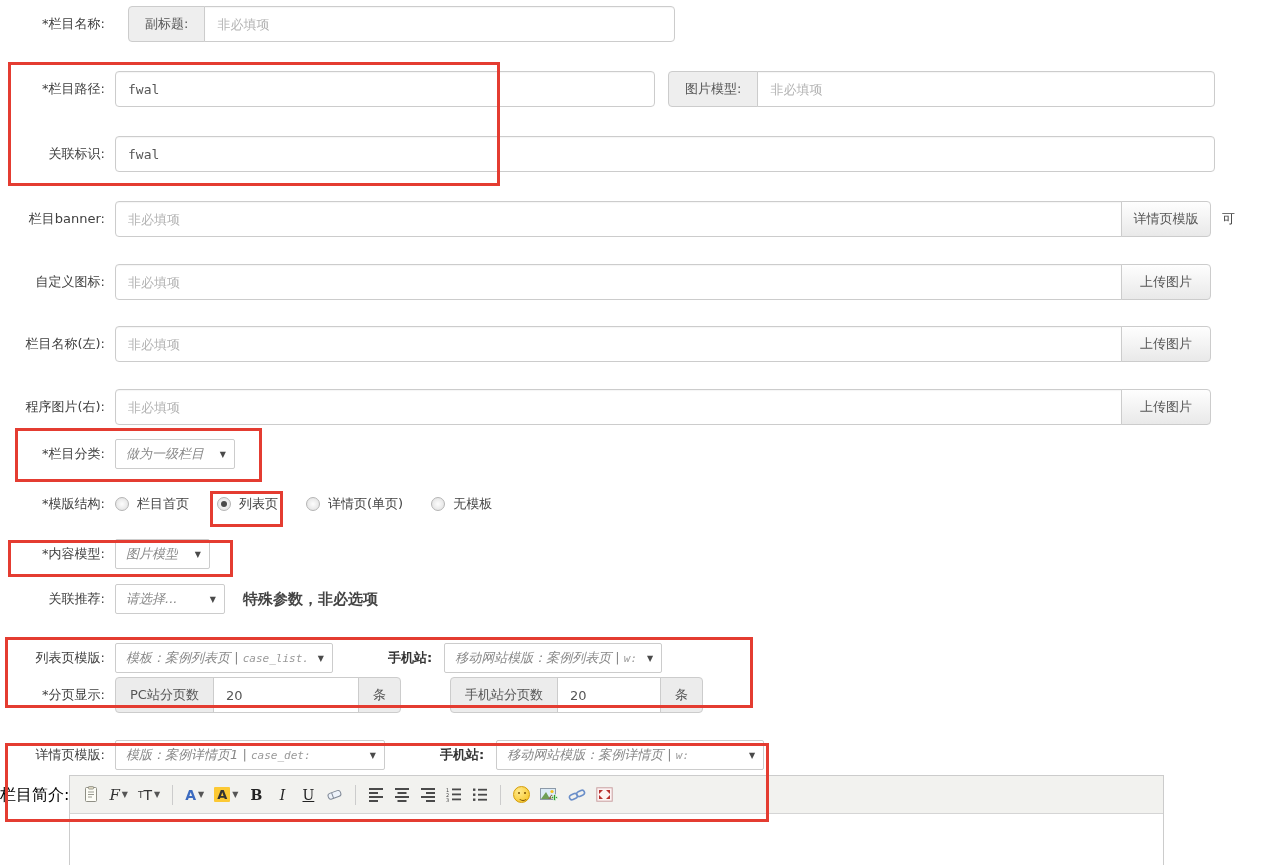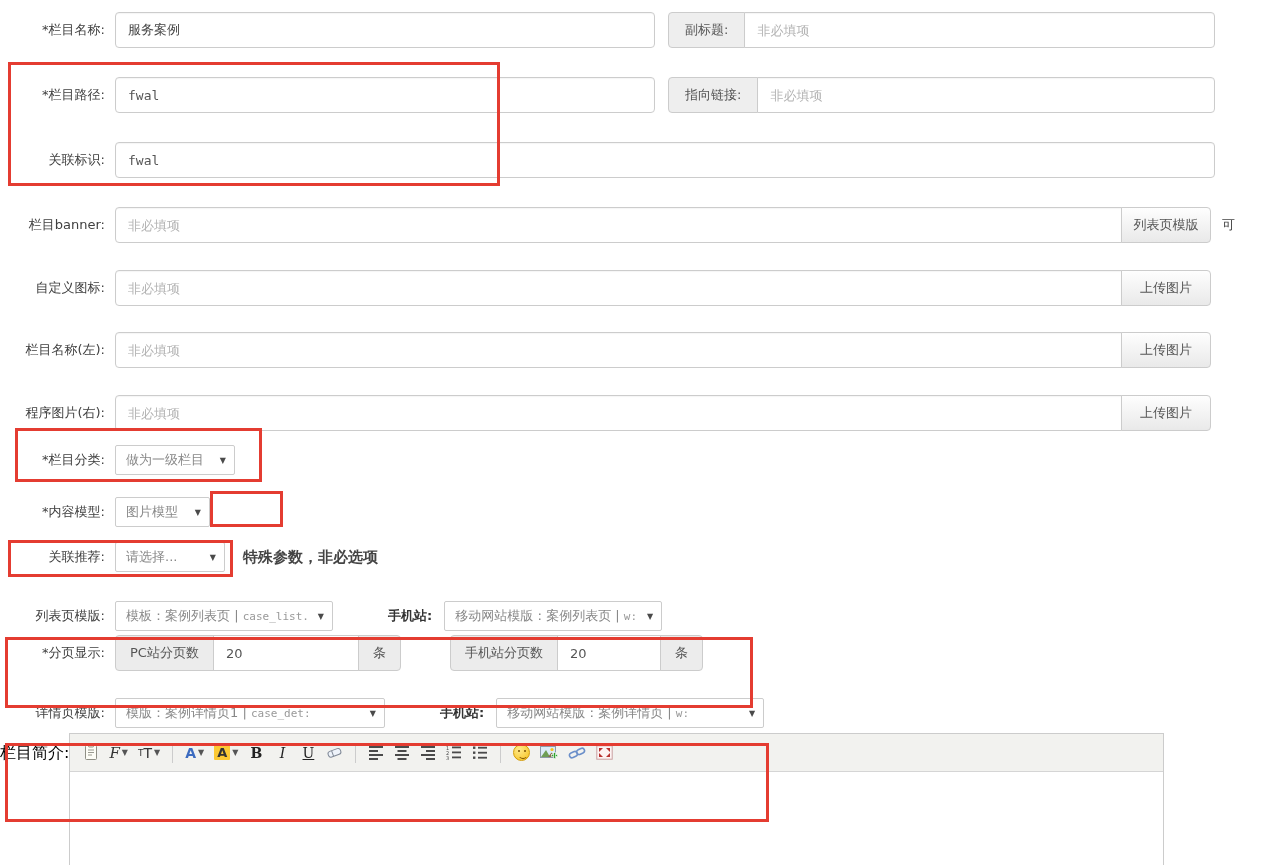--- a/index.html
+++ b/index.html
@@ -1,18 +1,18 @@
 <!DOCTYPE html>
 <html><head>
 <meta charset="utf-8">
 <style>
   * { box-sizing: border-box; margin: 0; padding: 0; }
   html,body { background:#fff; }
   body { font-family: "DejaVu Sans", "Liberation Sans", sans-serif; }
-  #app { position:relative; width:1266px; height:865px; overflow:hidden; background:#fff; padding-top:12px; }
+  #app { position:relative; width:1266px; height:865px; overflow:hidden; background:#fff; padding-top:6px; }
 
   .row { display:flex; align-items:center; }
   .row .lbl { width:105px; flex:0 0 105px; text-align:right; font-size:13px; color:#404040; margin-right:10px; white-space:nowrap; }
 
   
   .tin { height:36px; border:1px solid #ccc; border-radius:4px; background:#fff; font-size:13px; color:#444;
          padding:0 12px; outline:none; font-family:"DejaVu Sans","Liberation Sans",sans-serif; box-shadow: inset 0 1px 1px rgba(0,0,0,0.04); }
   .tin::placeholder { color:#b3b3b3; opacity:1; }
   .mono { font-family:"DejaVu Sans Mono","Liberation Mono",monospace; color:#555; }
 
@@ -27,21 +27,21 @@
   .upload-group .tin { flex:1; border-radius:4px 0 0 4px; }
   .btn-upload { height:36px; width:90px; margin-left:-1px; border:1px solid #ccc; border-radius:0 4px 4px 0;
                 background:linear-gradient(#fefefe,#e9e9e9); color:#555; font-size:13px; cursor:pointer;
                 font-family:"DejaVu Sans","Liberation Sans",sans-serif; }
   .clipped-note { display:inline-block; width:13px; overflow:hidden; white-space:nowrap; margin-left:11px;
                   color:#444; font-size:13px; }
 
   
   .sel { display:inline-flex; align-items:center; justify-content:space-between; height:30px; border:1px solid #ccc;
          border-radius:2px; background:#fff; color:#888; font-size:13px; padding:0 8px 0 10px; cursor:pointer;
-         overflow:hidden; white-space:nowrap; }
+         overflow:hidden; white-space:nowrap;font-style:italic; }
   .sel .caret { font-size:8px; color:#4a4a4a; margin-left:8px; flex:0 0 auto; }
   .sel .sel-en { font-family:"DejaVu Sans Mono","Liberation Mono",monospace; font-size:11px; color:#999; }
   .sel-txt { overflow:hidden; white-space:nowrap; }
 
   
   .radio-item { display:inline-flex; align-items:center; cursor:pointer; margin-right:28px; }
   .radio-dot { width:14px; height:14px; border-radius:50%; border:1px solid #b5b5b5;
                background:radial-gradient(#fdfdfd,#ddd); margin-right:8px; position:relative; flex:0 0 auto; }
   .radio-dot.checked::after { content:""; position:absolute; left:3px; top:3px; width:6px; height:6px;
                border-radius:50%; background:#4a4a4a; }
@@ -101,46 +101,45 @@
             border:1.5px solid transparent; border-bottom-color:#7a4f01; border-radius:0 0 8px 8px; }
   .ed-content { height:100px; background:#fff; }
 </style>
 </head>
 <body>
 
 <div id="app">
 
   <div class="row r1">
     <span class="lbl">*栏目名称:</span>
-    <input class="tin w540" type="text" value="服务案例" style="">
     <div class="right-group">
       <span class="addon">副标题:</span>
       <input class="tin" type="text" placeholder="非必填项" style="">
     </div>
   </div>
 
   <div class="row r2">
     <span class="lbl">*栏目路径:</span>
     <input class="tin w540 mono" type="text" value="fwal" style="">
     <div class="right-group">
-      <span class="addon">指向链接:</span>
+      <span class="addon">图片模型:</span>
       <input class="tin" type="text" placeholder="非必填项" style="">
     </div>
   </div>
 
   <div class="row r3">
     <span class="lbl">关联标识:</span>
     <input class="tin w-full mono" type="text" value="fwal" style="">
   </div>
 
   <div class="row r4">
     <span class="lbl">栏目banner:</span>
     <div class="upload-group">
       <input class="tin" type="text" placeholder="非必填项" style="">
-      <button class="btn-upload">列表页模版</button>
+      <button class="btn-upload">详情页模版</button>
     </div>
     <span class="clipped-note">可</span>
   </div>
 
   <div class="row r5">
     <span class="lbl">自定义图标:</span>
     <div class="upload-group">
       <input class="tin" type="text" placeholder="非必填项" style="">
       <button class="btn-upload">上传图片</button>
     </div>
@@ -163,20 +162,39 @@
   </div>
 
   <div class="row r8">
     <span class="lbl">*栏目分类:</span>
     <div class="sel" style="width:120px">
       <span class="sel-txt">做为一级栏目</span>
       <span class="caret">▼</span>
     </div>
   </div>
 
+  <div class="row r9">
+    <span class="lbl">*模版结构:</span>
+    <span class="radio-item">
+      <span class="radio-dot"></span>
+      <span class="rlabel">栏目首页</span>
+    </span>
+    <span class="radio-item">
+      <span class="radio-dot checked"></span>
+      <span class="rlabel">列表页</span>
+    </span>
+    <span class="radio-item">
+      <span class="radio-dot"></span>
+      <span class="rlabel">详情页(单页)</span>
+    </span>
+    <span class="radio-item">
+      <span class="radio-dot"></span>
+      <span class="rlabel">无模板</span>
+    </span>
+  </div>
 
   <div class="row r10">
     <span class="lbl">*内容模型:</span>
     <div class="sel" style="width:95px">
       <span class="sel-txt">图片模型</span>
       <span class="caret">▼</span>
     </div>
   </div>
 
   <div class="row r11">

